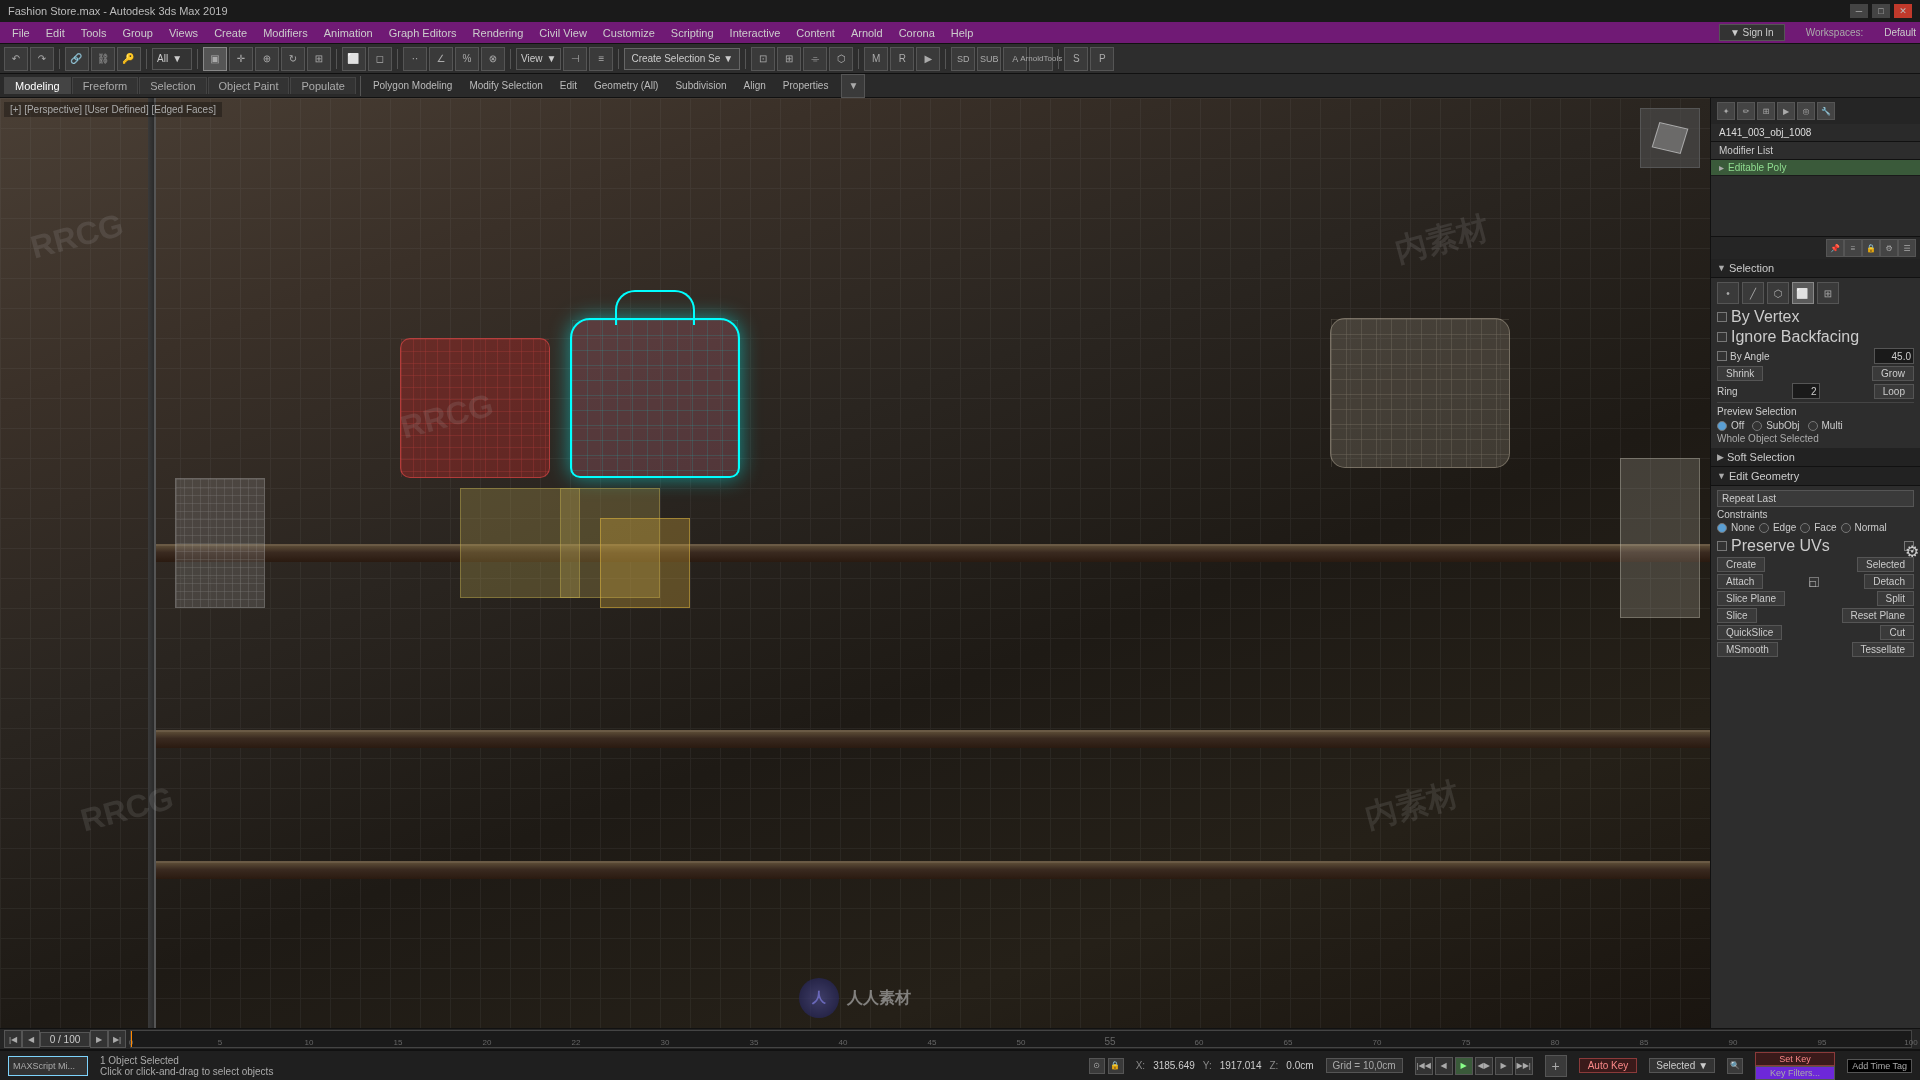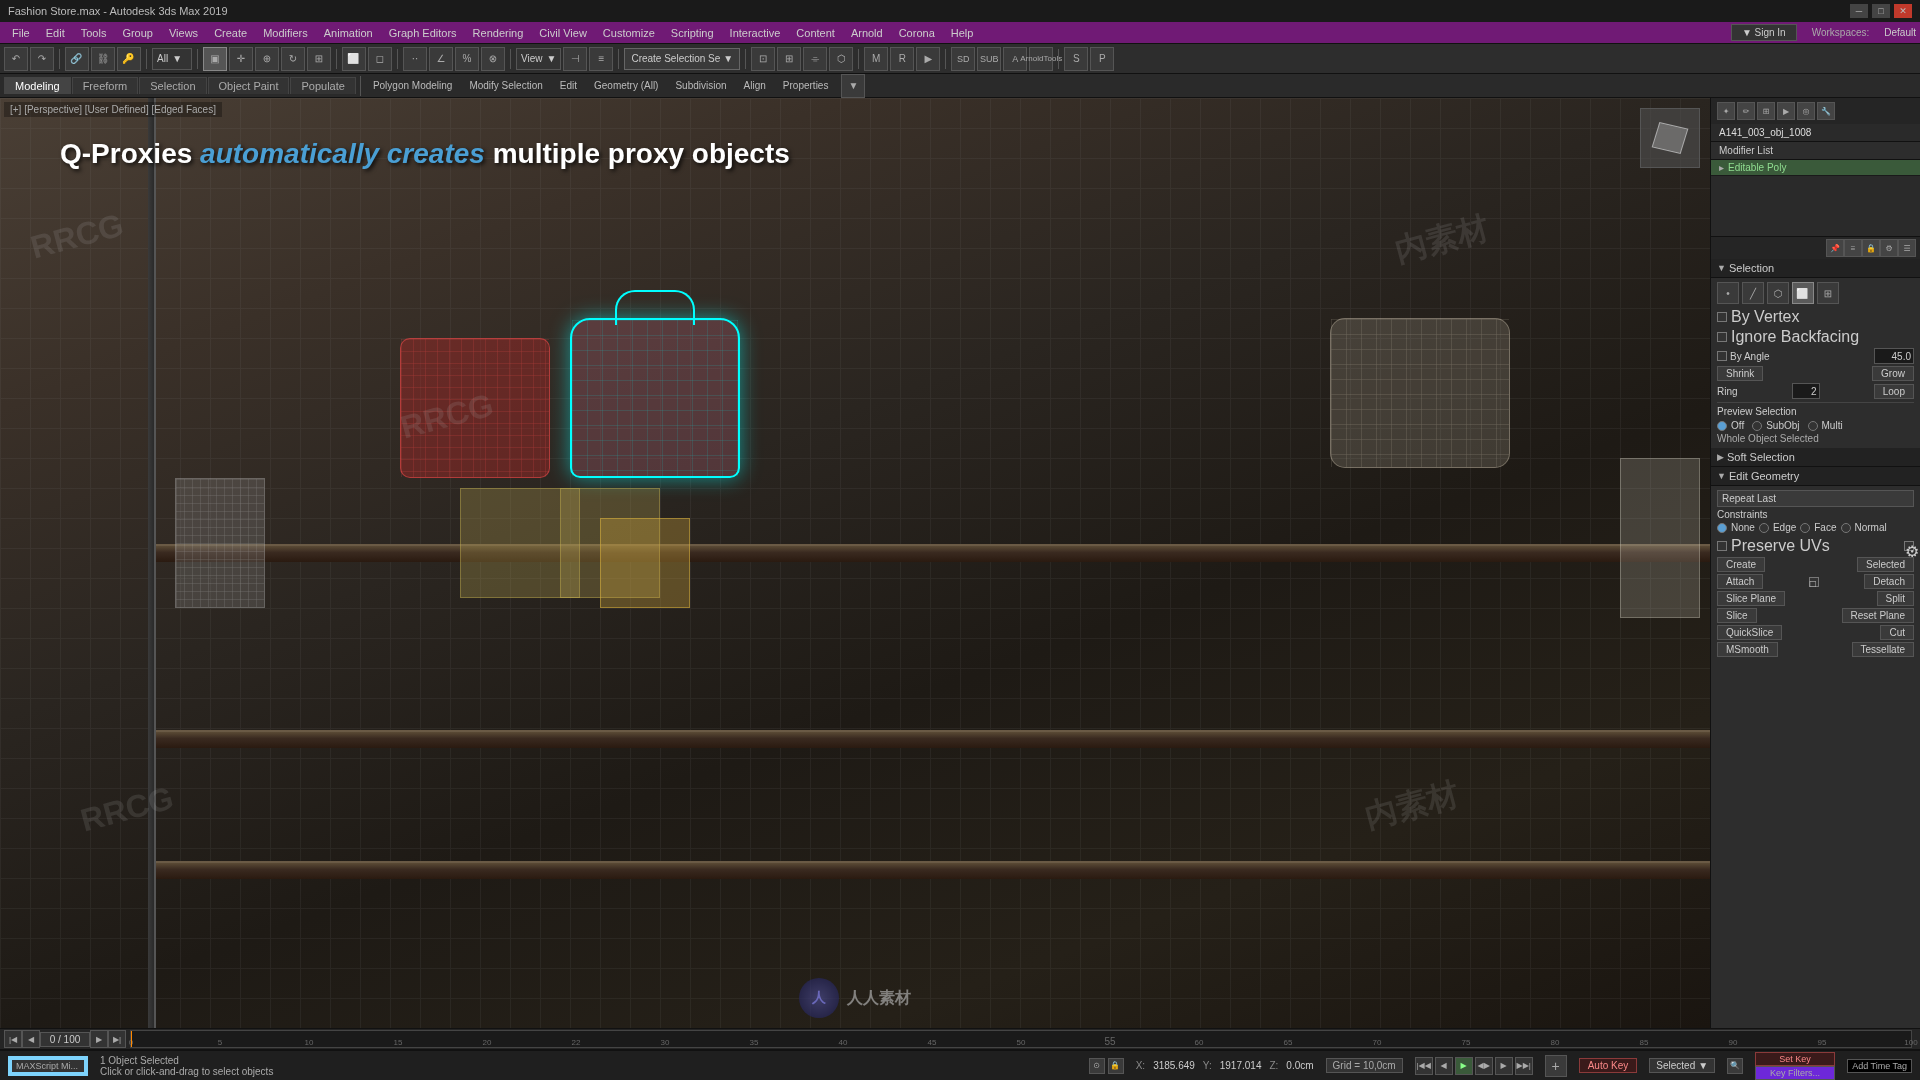--- a/index.html
+++ b/index.html
@@ -18,21 +18,21 @@
     
     #menubar {
       width: 100%; height: 22px; background: #701a75;
       display: flex; align-items: center; padding: 0 4px;
       border-bottom: 1px solid #111;
     }
     #menubar .menu-item {
       padding: 2px 8px; font-size: 11px; color: #ccc; cursor: pointer;
       white-space: nowrap;
     }
-    .sign-in-area { margin-left: auto; display: flex; align-items: center; gap: 15px; }
+    .sign-in-area { margin-left: auto; display: flex; align-items: center; gap: 21px; }
     .sign-in-btn { background: #333; border: 1px solid #555; color: #ccc; padding: 2px 10px; font-size: 10px; cursor: pointer; }
 
     
     #toolbar1 {
       width: 100%; height: 30px; background: #2d2d2d;
       display: flex; align-items: center; padding: 0 4px; gap: 2px;
       border-bottom: 1px solid #111;
     }
     .tb-sep { width: 1px; height: 20px; background: #555; margin: 0 3px; }
     .tb-btn {
@@ -336,23 +336,20 @@
 
     <div class="canvas-area">
       <div class="viewport-bg">
         <div class="shelf-bg"></div>
         <div class="grid-lines"></div>
 
         <div style="position:absolute;top:4px;left:4px;font-size:10px;color:#aaa;z-index:10;background:rgba(0,0,0,0.3);padding:2px 6px;">
           <span>[+] [Perspective] [User Defined] [Edged Faces]</span>
         </div>
 
-        <div class="overlay-text">
-          <span>Q-Proxies </span><span class="highlight">automatically creates</span><span> multiple proxy objects</span>
-        </div>
 
         <div class="shelf-plank" style="top:48%;height:18px;"></div>
         <div class="shelf-plank" style="top:68%;height:18px;"></div>
         <div class="shelf-plank" style="top:82%;height:18px;"></div>
 
         <div style="position:absolute;left:148px;top:0;width:8px;height:100%;background:linear-gradient(90deg,#3a3a3a,#2a2a2a);border-right:2px solid #555;"></div>
 
         <div style="position:absolute;left:570px;top:220px;width:170px;height:160px;border:2px solid #00ffff;box-shadow:0 0 20px rgba(0,255,255,0.5);background:rgba(180,100,120,0.3);border-radius:20px 20px 10px 10px;">
 
           <div style="position:absolute;top:-30px;left:50%;transform:translateX(-50%);width:80px;height:35px;border:2px solid #00ffff;border-bottom:none;border-radius:20px 20px 0 0;background:transparent;"></div>
@@ -584,21 +581,21 @@
           <div style="position:absolute;bottom:0;left:85%;font-size:8px;color:#666;transform:translateX(-50%);">85</div>
           <div style="position:absolute;bottom:0;left:90%;font-size:8px;color:#666;transform:translateX(-50%);">90</div>
           <div style="position:absolute;bottom:0;left:95%;font-size:8px;color:#666;transform:translateX(-50%);">95</div>
           <div style="position:absolute;bottom:0;left:100%;font-size:8px;color:#666;transform:translateX(-50%);">100</div>
         </div>
       </div>
     </div>
 
     <div id="statusbar">
 
-      <div style="width:80px;background:#333;border:4px solid #7dd3fc;height:20px;display:flex;align-items:center;padding:0 4px;font-size:9px;color:#aaa;cursor:pointer;">
+      <div style="width:80px;background:#333;border:1px solid #7dd3fc;height:20px;display:flex;align-items:center;padding:0 4px;font-size:9px;color:#aaa;cursor:pointer;">
         <span>MAXScript Mi...</span>
       </div>
 
       <div style="display:flex;flex-direction:column;">
         <span class="status-text">1 Object Selected</span>
         <span class="status-text">Click or click-and-drag to select objects</span>
       </div>
 
       <div style="flex:1;"></div>
 

